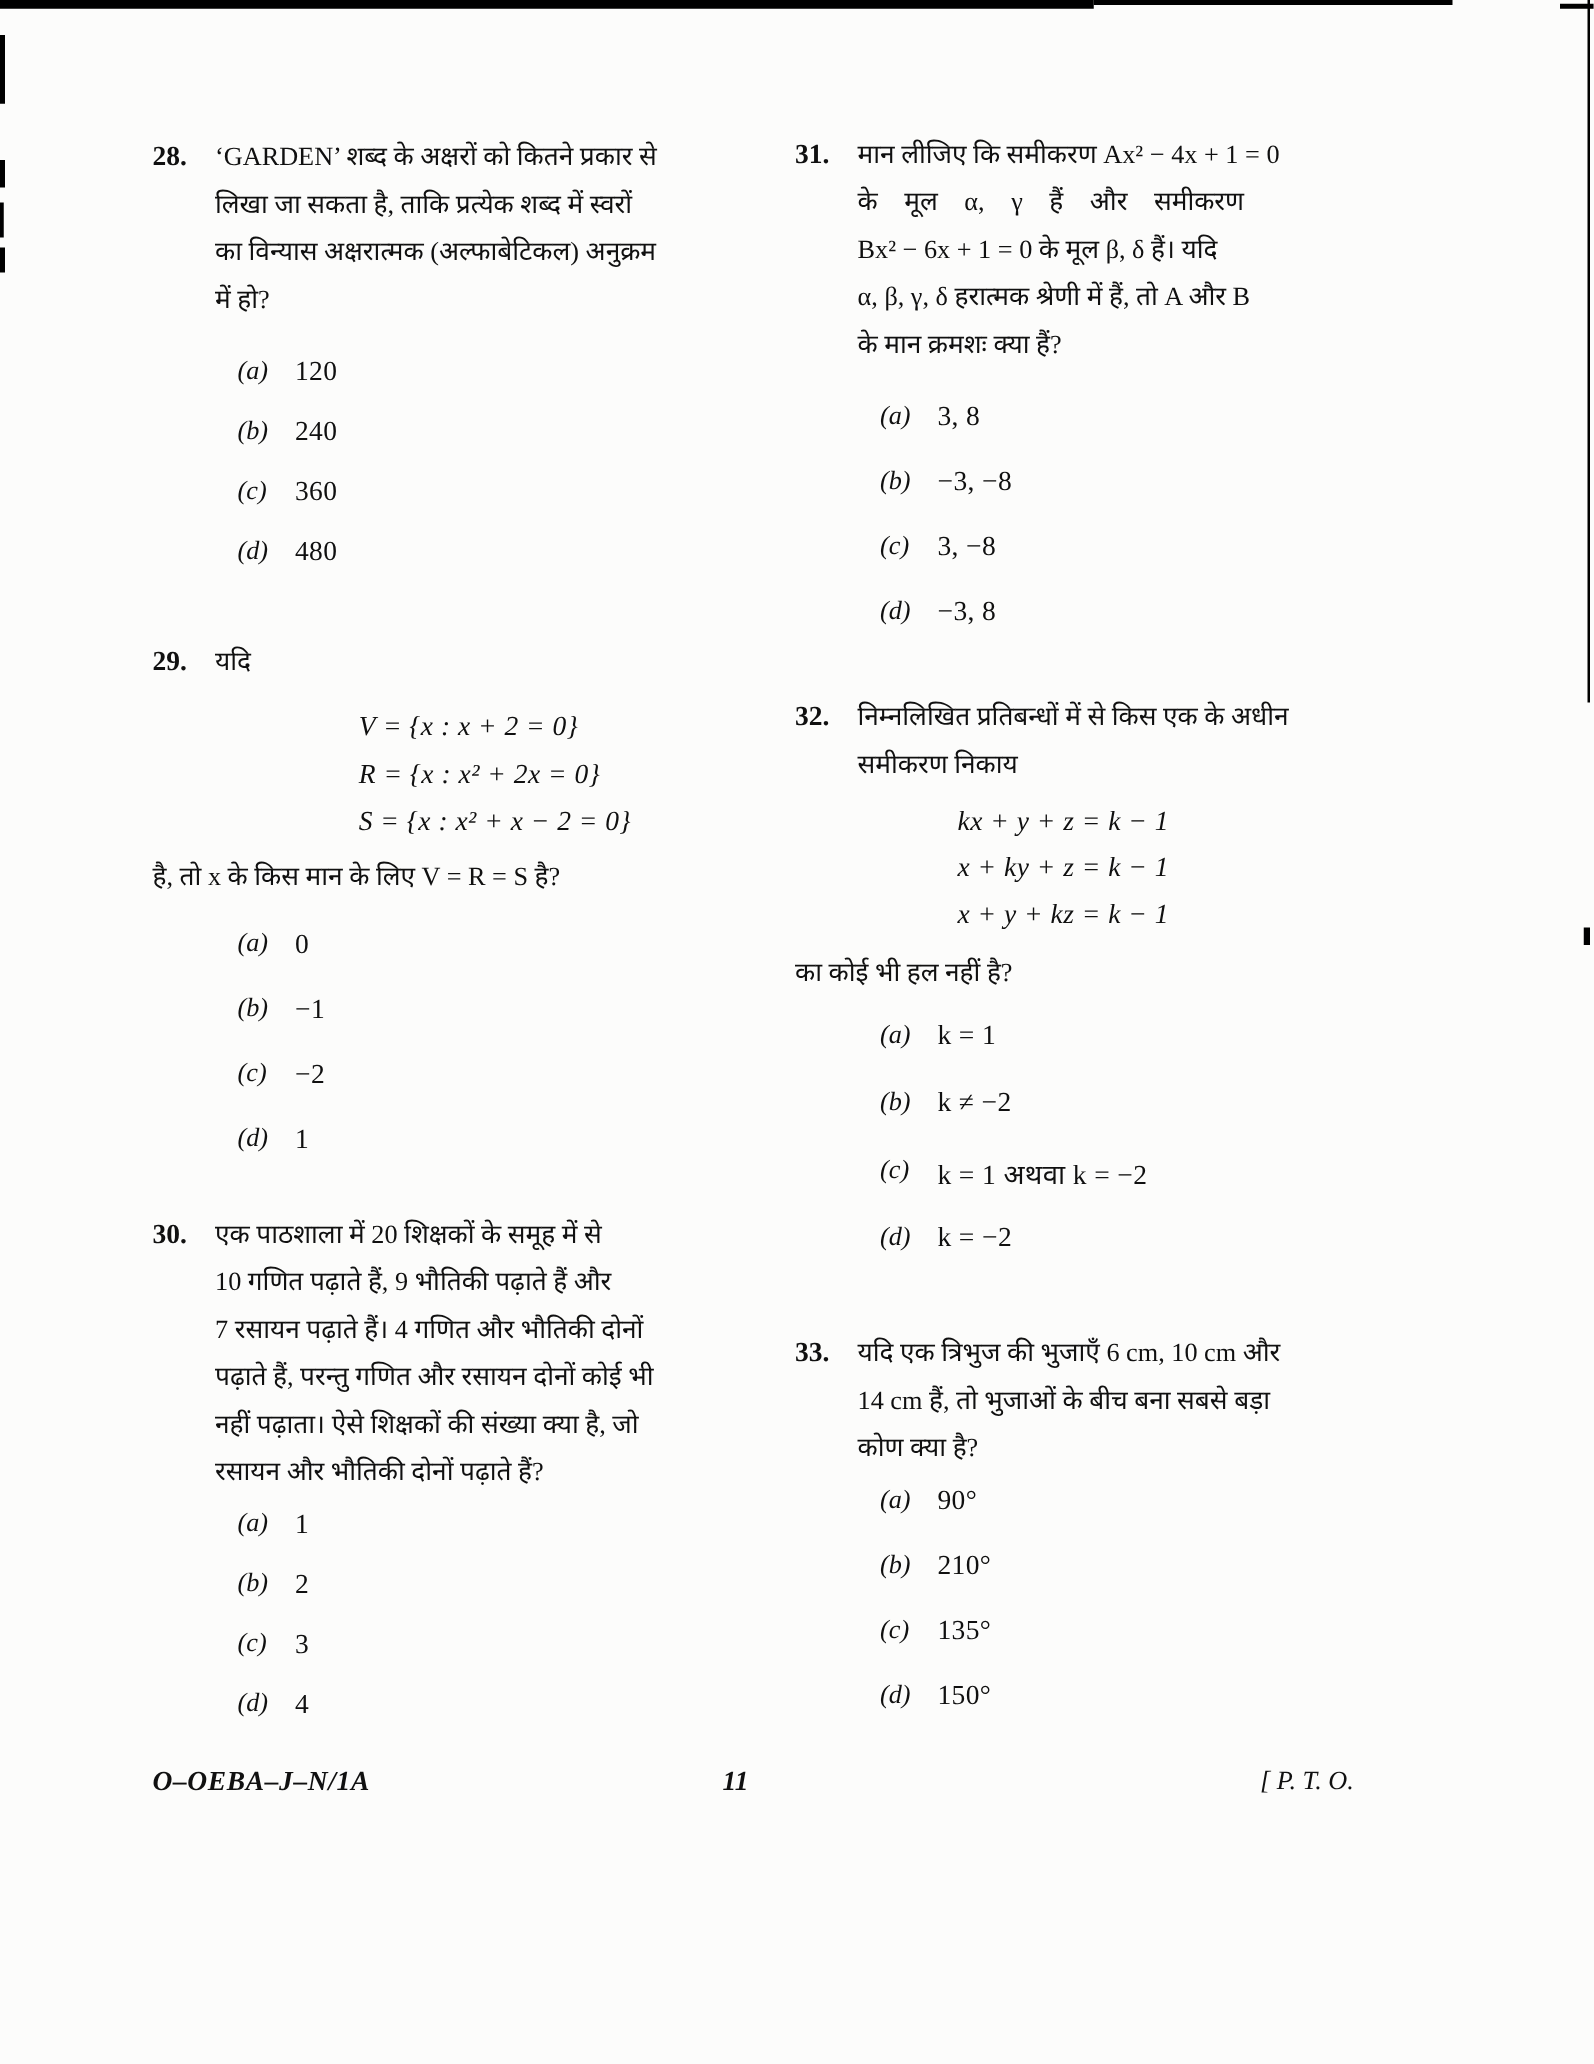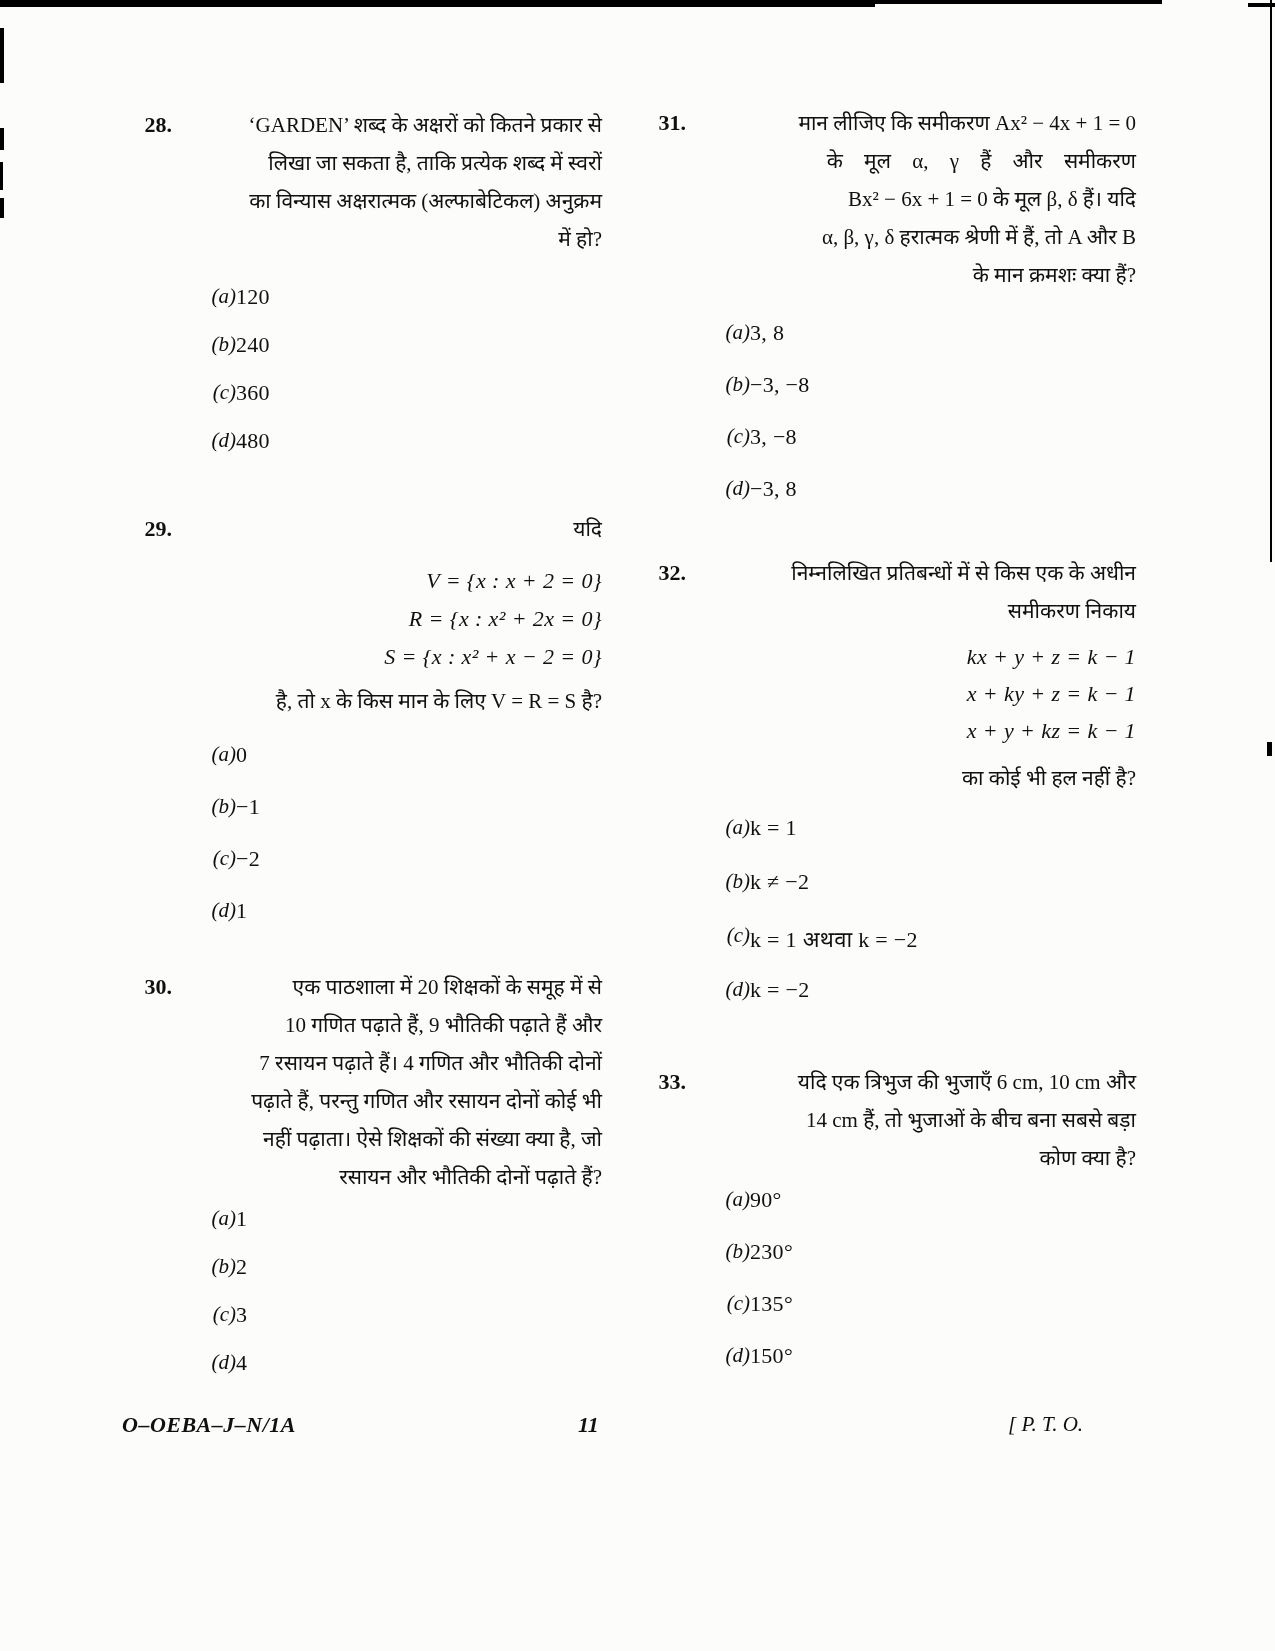--- a/index.html
+++ b/index.html
@@ -15,21 +15,21 @@
   #art-top1   { left:0;     top:0;     width:875px;  height:7px; }
   #art-top2   { left:875px; top:0;     width:287px;  height:4px; }
   #art-top3   { left:1248px;top:3px;   width:27px;   height:4px; }
   #art-left1  { left:0;     top:28px;  width:4px;    height:55px; }
   #art-left2  { left:0;     top:128px; width:4px;    height:22px; }
   #art-left3  { left:0;     top:162px; width:3px;    height:28px; }
   #art-left4  { left:0;     top:198px; width:4px;    height:20px; }
   #art-right1 { left:1270px;top:0;     width:2px;    height:562px; }
   #art-right2 { left:1267px;top:742px; width:5px;    height:14px; }
 
-  .col { position:absolute;text-align:right; }
+  .col { position:absolute; }
   #col-left  { left:122px; top:106px; width:480px; }
   #col-right { left:636px; top:104px; width:500px; }
 
   .q-head { display:flex; }
   .q-num {
     flex:none; width:50px;
     font-weight:bold; font-size:22px; line-height:38px;
   }
   .q-text { flex:1; font-size:21px; line-height:38px; }
   .q-line { white-space:nowrap; }
@@ -253,21 +253,21 @@
         <div class="q-line">कोण क्या है?</div>
       </div>
     </div>
     <div class="options">
       <div class="option">
         <span class="opt-letter">(a)</span>
         <span class="opt-value">90°</span>
       </div>
       <div class="option">
         <span class="opt-letter">(b)</span>
-        <span class="opt-value">230°</span>
+        <span class="opt-value">210°</span>
       </div>
       <div class="option">
         <span class="opt-letter">(c)</span>
         <span class="opt-value">135°</span>
       </div>
       <div class="option">
         <span class="opt-letter">(d)</span>
         <span class="opt-value">150°</span>
       </div>
     </div>

